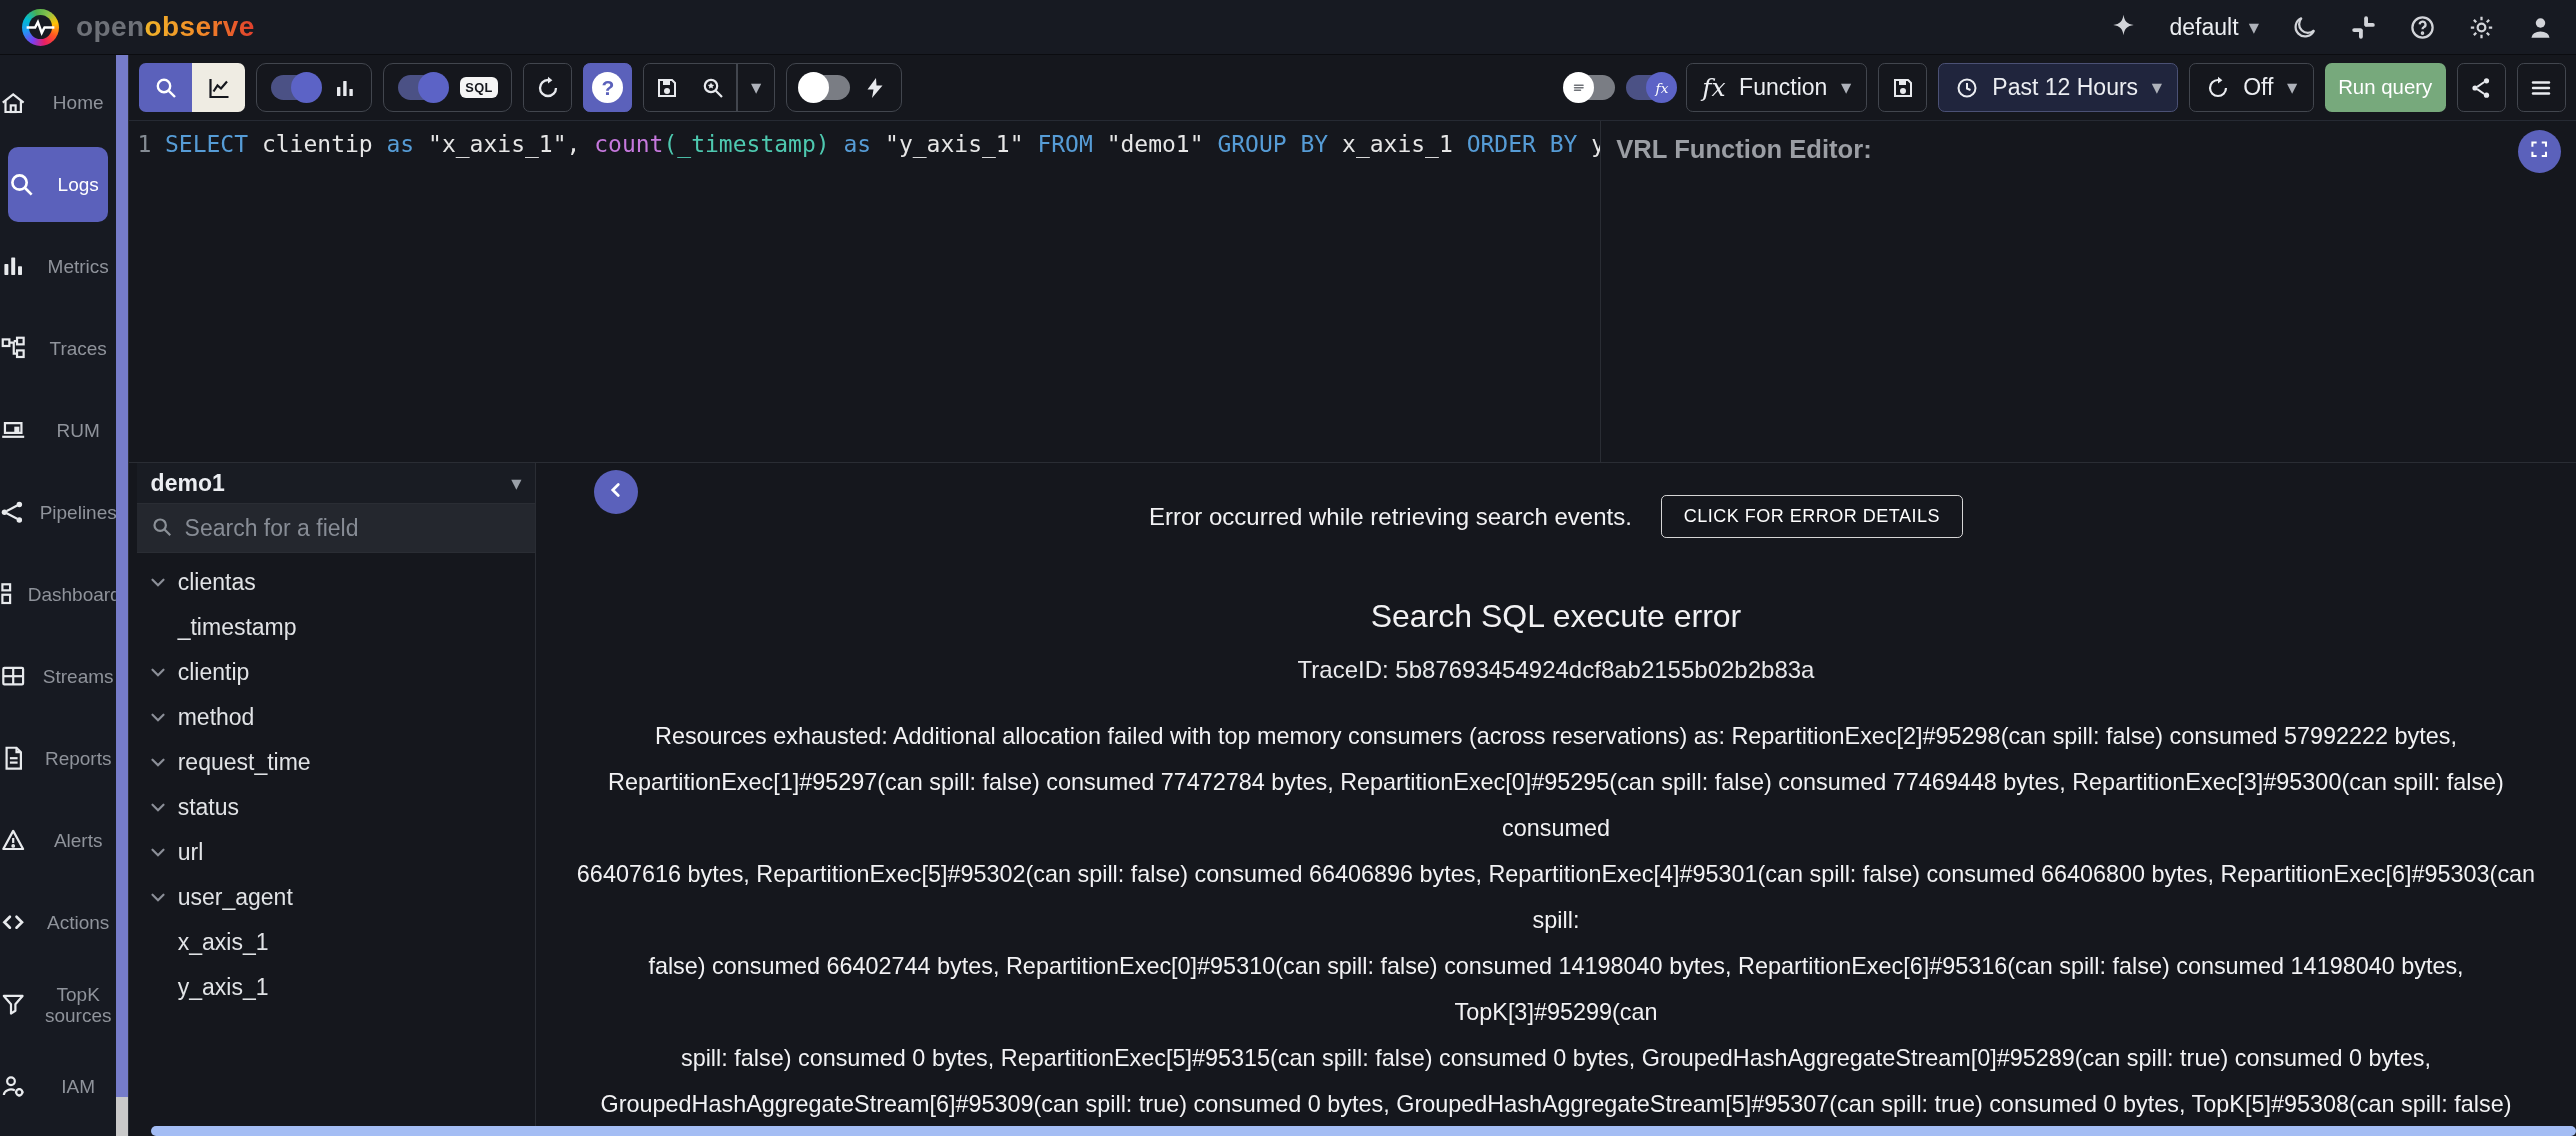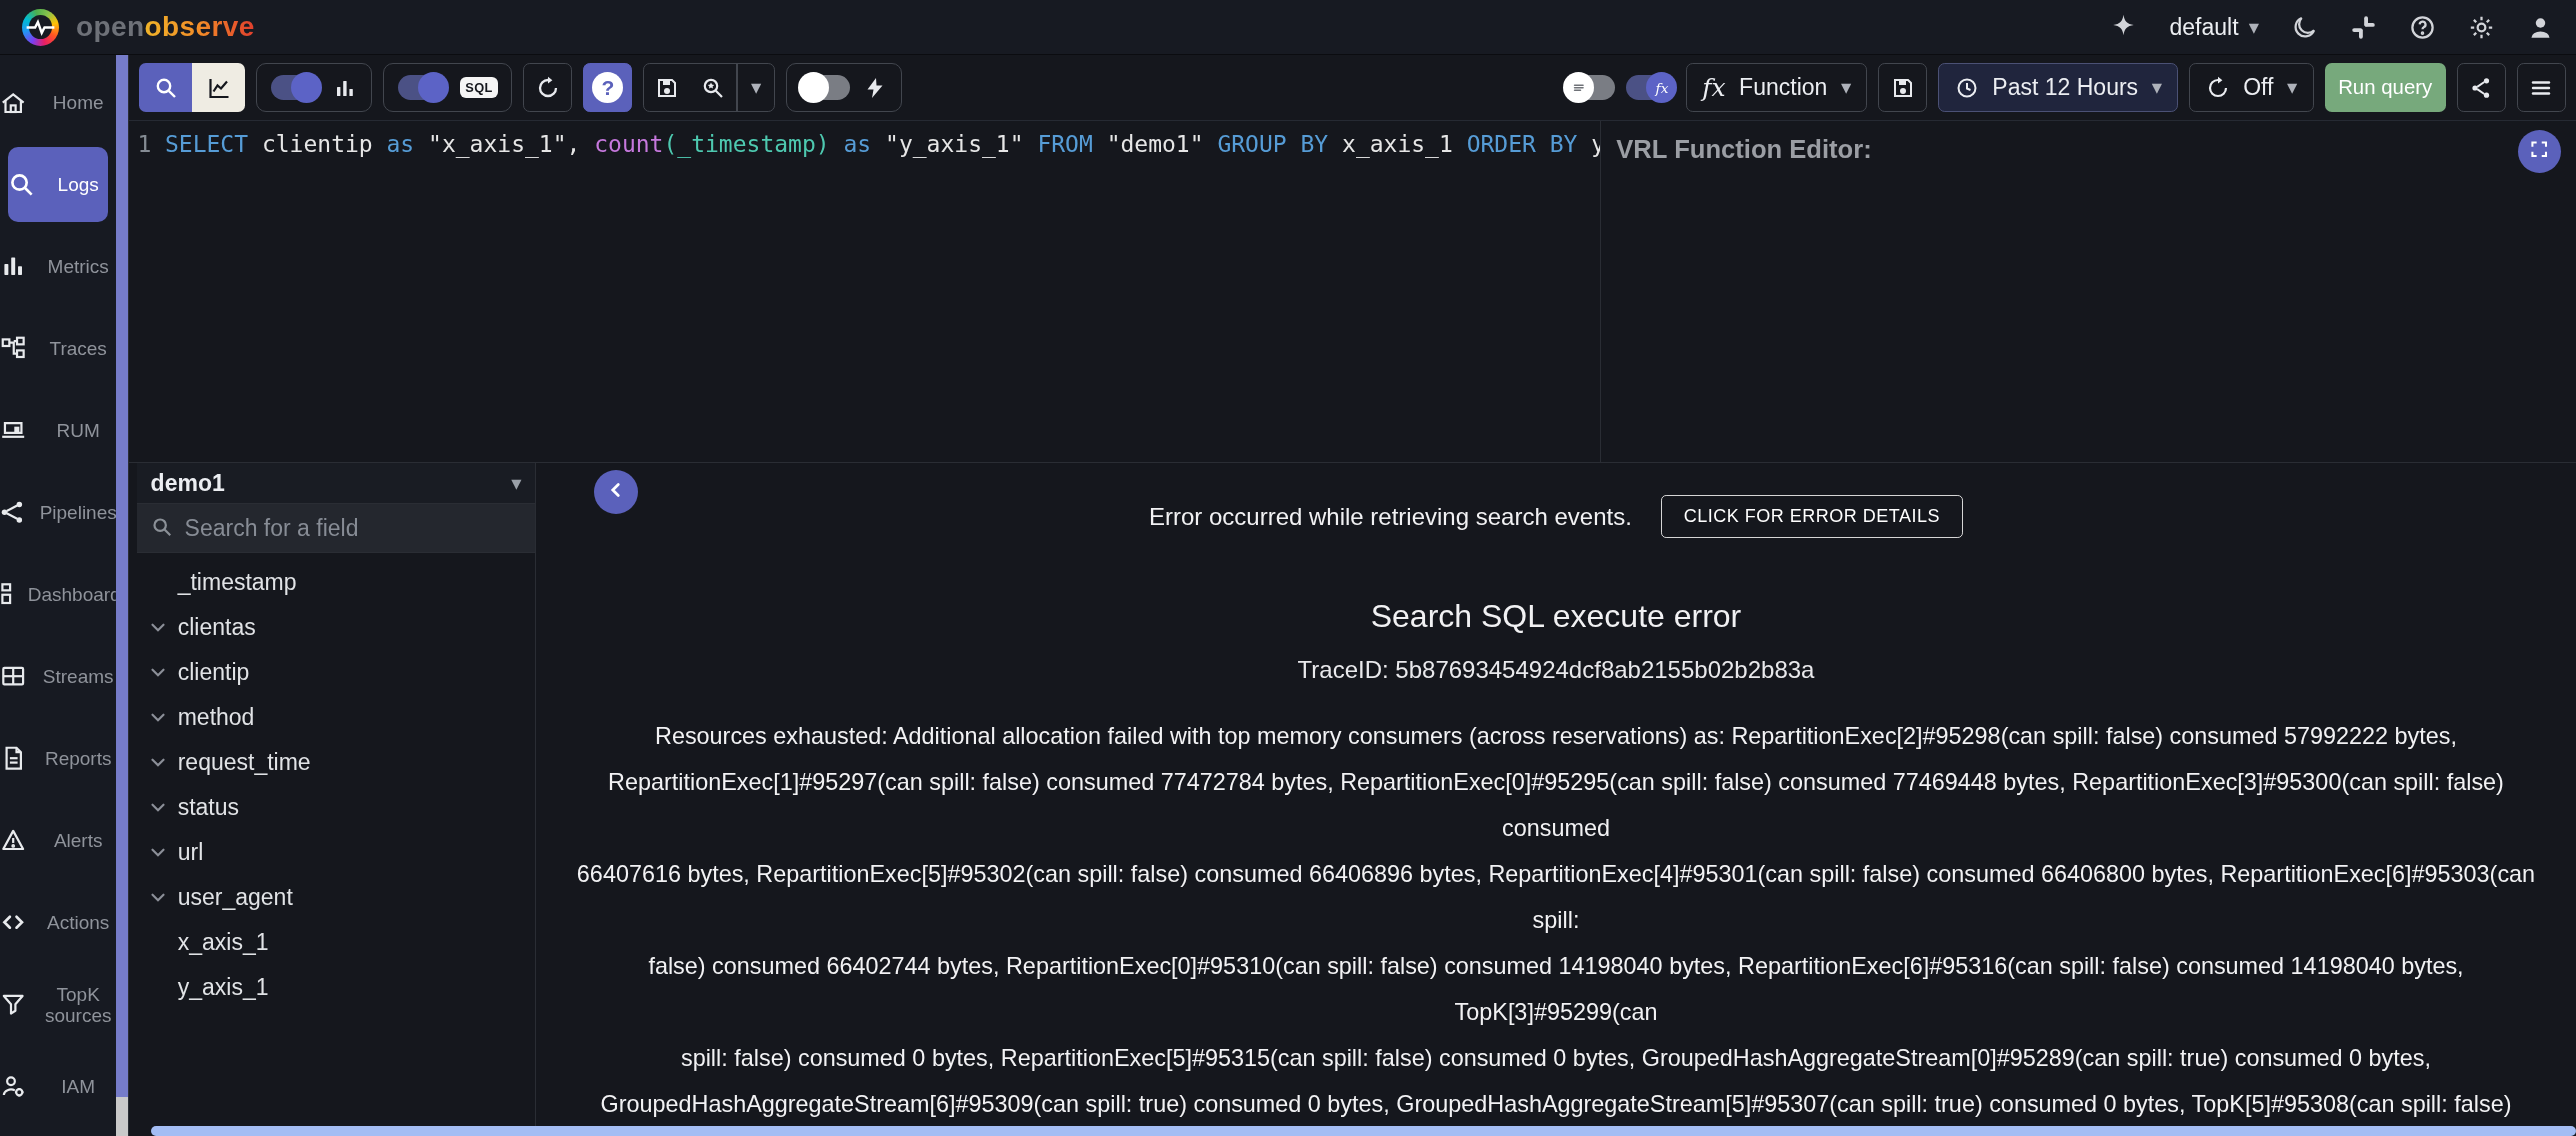--- a/index.html
+++ b/index.html
@@ -516,30 +516,30 @@
           </div>
           <div class="search-row">
             <span><svg viewBox="0 0 24 24" fill="none" stroke="currentColor" stroke-width="2.4">
                   <circle cx="10" cy="10" r="6.2"></circle>
                   <line x1="14.8" y1="14.8" x2="21" y2="21"></line>
                 </svg></span>
             <input class="field-search" placeholder="Search for a field" style="">
           </div>
           <div class="field-list">
               <div class="field-row">
-                <span class="field-chev"></span>
-                <span class="field-name">_timestamp</span>
-              </div>
-              <div class="field-row">
                 <span class="field-chev">
                   <svg viewBox="0 0 24 24" fill="none" stroke="currentColor" stroke-width="2.4" stroke-linecap="round">
                     <polyline points="6,9.5 12,15.5 18,9.5"></polyline>
                   </svg>
                 </span>
                 <span class="field-name">clientas</span>
+              </div>
+              <div class="field-row">
+                <span class="field-chev"></span>
+                <span class="field-name">_timestamp</span>
               </div>
               <div class="field-row">
                 <span class="field-chev">
                   <svg viewBox="0 0 24 24" fill="none" stroke="currentColor" stroke-width="2.4" stroke-linecap="round">
                     <polyline points="6,9.5 12,15.5 18,9.5"></polyline>
                   </svg>
                 </span>
                 <span class="field-name">clientip</span>
               </div>
               <div class="field-row">

